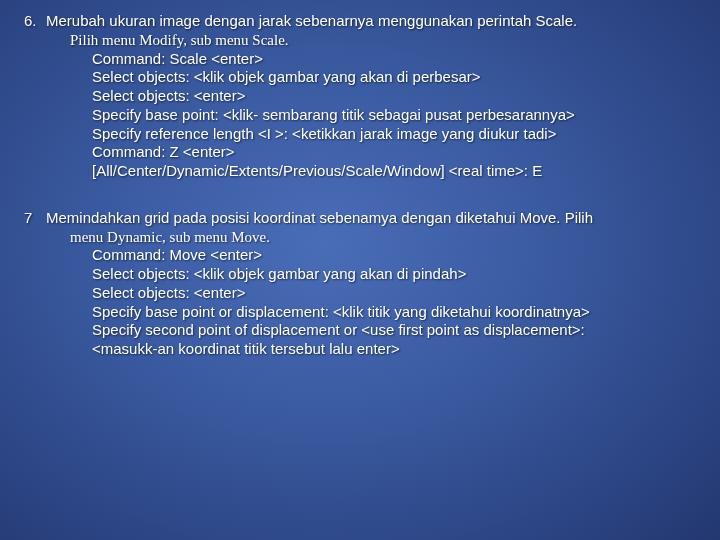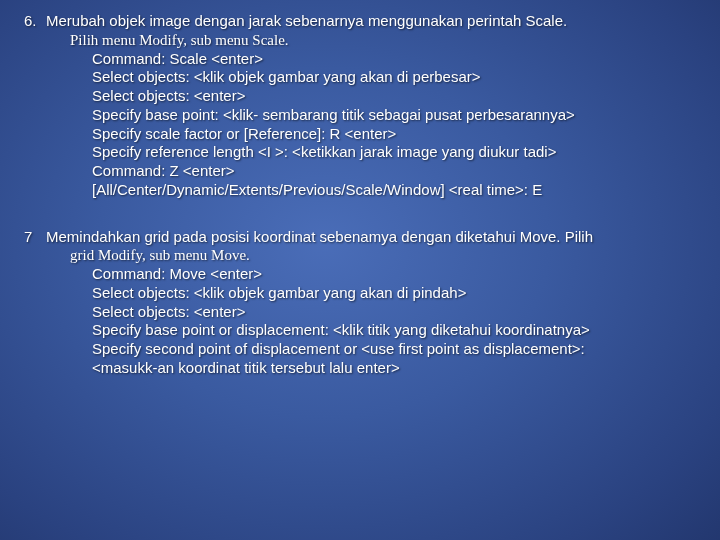--- a/index.html
+++ b/index.html
@@ -47,39 +47,38 @@
   }
 </style>
 </head>
 <body>
 
 <div class="content">
 
   <div class="item">
     <div class="num-line">
       <div class="num">6.</div>
-      <div class="intro">Merubah objek image dengan jarak sebenarnya menggunakan perintah Scale.</div>
+      <div class="intro">Merubah ukuran image dengan jarak sebenarnya menggunakan perintah Scale.</div>
     </div>
     <div class="sub">Pilih menu Modify, sub menu Scale.</div>
     <div class="cmd">Command: Scale &lt;enter&gt;</div>
     <div class="cmd">Select objects: &lt;klik objek gambar yang akan di perbesar&gt;</div>
     <div class="cmd">Select objects: &lt;enter&gt;</div>
     <div class="cmd">Specify base point: &lt;klik- sembarang titik sebagai pusat perbesarannya&gt;</div>
-    <div class="cmd">Specify scale factor or [Reference]: R &lt;enter&gt;</div>
     <div class="cmd">Specify reference length &lt;I &gt;: &lt;ketikkan jarak image yang diukur tadi&gt;</div>
     <div class="cmd">Command: Z &lt;enter&gt;</div>
     <div class="cmd">[All/Center/Dynamic/Extents/Previous/Scale/Window] &lt;real time&gt;: E</div>
   </div>
 
   <div class="item">
     <div class="num-line">
       <div class="num">7</div>
       <div class="intro">Memindahkan grid pada posisi koordinat sebenamya dengan diketahui Move. Pilih</div>
     </div>
-    <div class="sub">grid Modify, sub menu Move.</div>
+    <div class="sub">menu Dynamic, sub menu Move.</div>
     <div class="cmd">Command: Move &lt;enter&gt;</div>
     <div class="cmd">Select objects: &lt;klik objek gambar yang akan di pindah&gt;</div>
     <div class="cmd">Select objects: &lt;enter&gt;</div>
     <div class="cmd">Specify base point or displacement: &lt;klik titik yang diketahui koordinatnya&gt;</div>
     <div class="cmd">Specify second point of displacement or &lt;use first point as displacement&gt;:</div>
     <div class="cmd">  &lt;masukk-an koordinat titik tersebut lalu enter&gt;</div>
   </div>
 
 </div>
 

